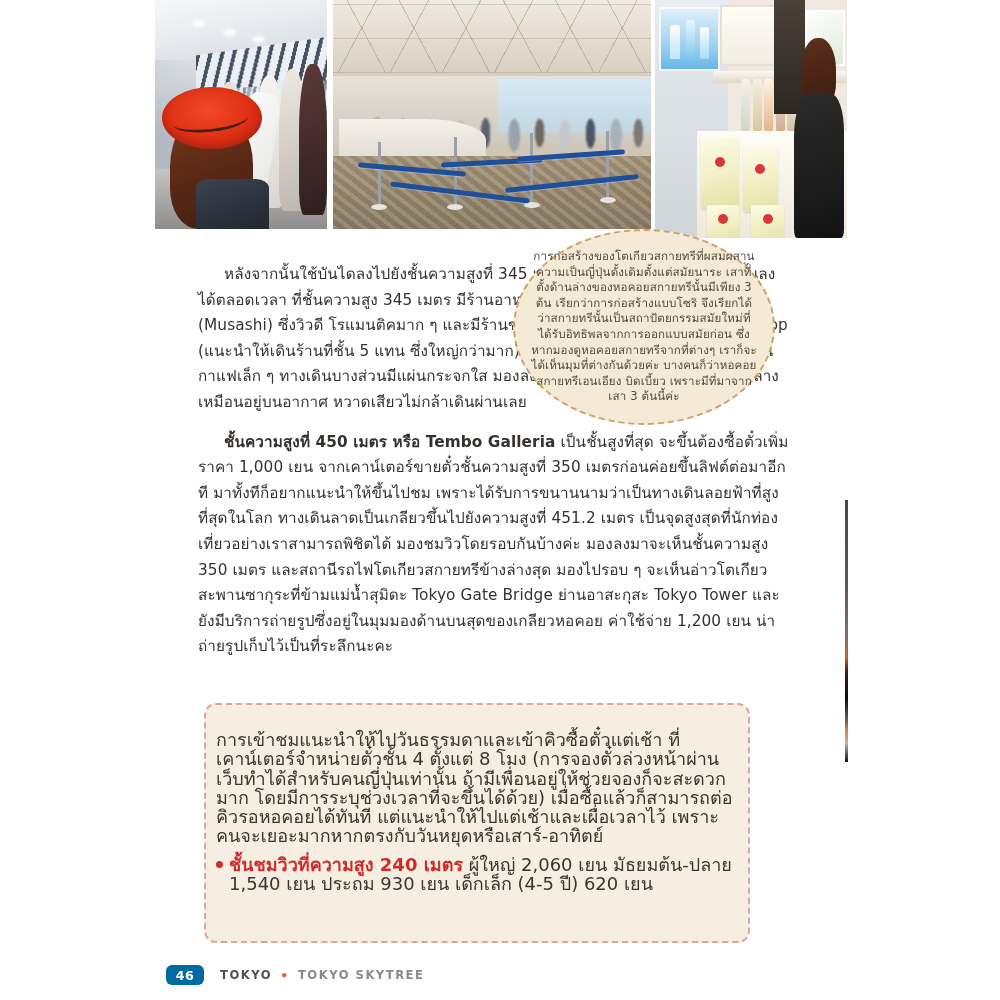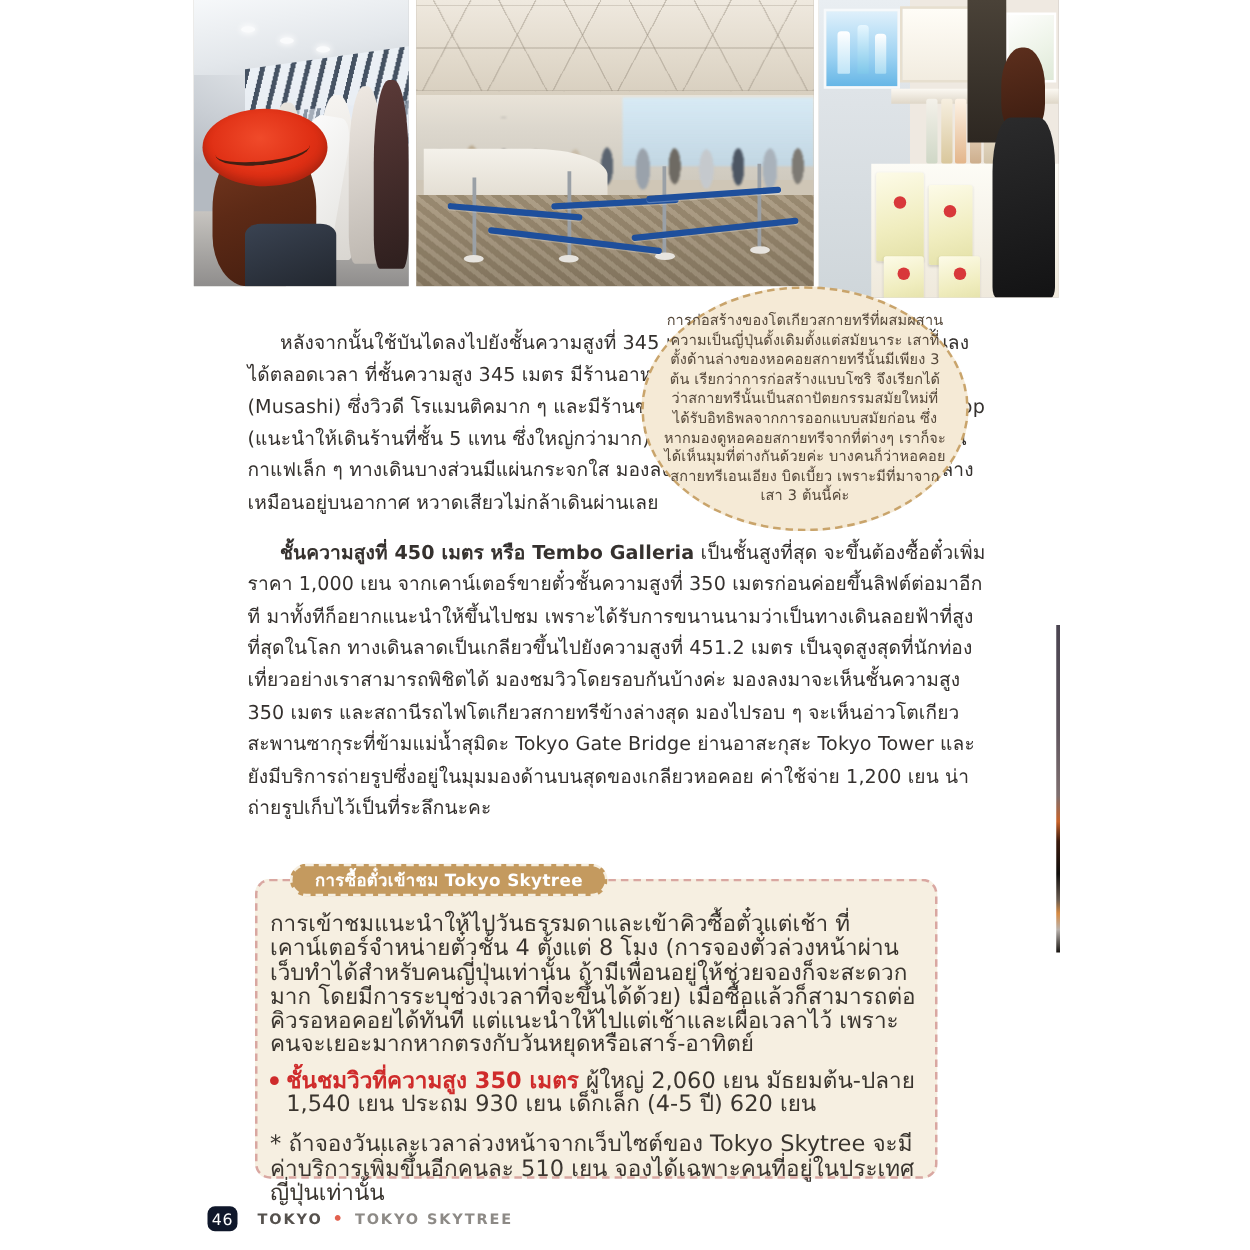--- a/index.html
+++ b/index.html
@@ -354,26 +354,26 @@
   
   .footer {
     position: absolute;
     left: 166px;
     top: 965px;
     display: flex;
     align-items: center;
     gap: 16px;
   }
   .page-badge {
-    width: 24px; height: 20px;
+    width: 38px; height: 20px;
     border-radius: 6px;
-    background: #0f172a;
+    background: #0369a1;
     color: #ffffff;
     font-size: 12.6px;
-    font-weight: 400;
+    font-weight: 700;
     display: flex;
     align-items: center;
     justify-content: center;
     letter-spacing: .5px;
   }
   .crumb {
     display: flex;
     align-items: center;
     gap: 8px;
     font-size: 11.6px;
@@ -474,32 +474,30 @@
   <div class="body-text">
     <p>หลังจากนั้นใช้บันไดลงไปยังชั้นความสูงที่ 345 และ 340 เมตร ซึ่งสามารถเดินขึ้นลงได้ตลอดเวลา ที่ชั้นความสูง 345 เมตร มีร้านอาหารฝรั่งเศส Sky Restaurant 634 (Musashi) ซึ่งวิวดี โรแมนติคมาก ๆ และมีร้านขายของที่ระลึกเล็ก ๆ The Skytree Shop (แนะนำให้เดินร้านที่ชั้น 5 แทน ซึ่งใหญ่กว่ามาก) สำหรับที่ชั้นความสูง 340 เมตร มีร้านกาแฟเล็ก ๆ ทางเดินบางส่วนมีแผ่นกระจกใส มองลงไปตามความสูงหอคอยถึงพื้นด้านล่างเหมือนอยู่บนอากาศ หวาดเสียวไม่กล้าเดินผ่านเลย</p>
     <p class="p2"><b>ชั้นความสูงที่ 450 เมตร หรือ Tembo Galleria</b><span> เป็นชั้นสูงที่สุด จะขึ้นต้องซื้อตั๋วเพิ่มราคา 1,000 เยน จากเคาน์เตอร์ขายตั๋วชั้นความสูงที่ 350 เมตรก่อนค่อยขึ้นลิฟต์ต่อมาอีกที มาทั้งทีก็อยากแนะนำให้ขึ้นไปชม เพราะได้รับการขนานนามว่าเป็นทางเดินลอยฟ้าที่สูงที่สุดในโลก ทางเดินลาดเป็นเกลียวขึ้นไปยังความสูงที่ 451.2 เมตร เป็นจุดสูงสุดที่นักท่องเที่ยวอย่างเราสามารถพิชิตได้ มองชมวิวโดยรอบกันบ้างค่ะ มองลงมาจะเห็นชั้นความสูง 350 เมตร และสถานีรถไฟโตเกียวสกายทรีข้างล่างสุด มองไปรอบ ๆ จะเห็นอ่าวโตเกียว สะพานซากุระที่ข้ามแม่น้ำสุมิดะ Tokyo Gate Bridge ย่านอาสะกุสะ Tokyo Tower และยังมีบริการถ่ายรูปซึ่งอยู่ในมุมมองด้านบนสุดของเกลียวหอคอย ค่าใช้จ่าย 1,200 เยน น่าถ่ายรูปเก็บไว้เป็นที่ระลึกนะคะ</span></p>
   </div>
 
   <div class="callout">
     <div class="callout-inner">การก่อสร้างของโตเกียวสกายทรีที่ผสมผสานความเป็นญี่ปุ่นดั้งเดิมตั้งแต่สมัยนาระ เสาที่ตั้งด้านล่างของหอคอยสกายทรีนั้นมีเพียง 3 ต้น เรียกว่าการก่อสร้างแบบโซริ จึงเรียกได้ว่าสกายทรีนั้นเป็นสถาปัตยกรรมสมัยใหม่ที่ได้รับอิทธิพลจากการออกแบบสมัยก่อน ซึ่งหากมองดูหอคอยสกายทรีจากที่ต่างๆ เราก็จะได้เห็นมุมที่ต่างกันด้วยค่ะ บางคนก็ว่าหอคอยสกายทรีเอนเอียง บิดเบี้ยว เพราะมีที่มาจากเสา 3 ต้นนี้ค่ะ</div>
   </div>
 
   <div class="info-box"></div>
-  <div class="info-tab">การซื้อตั๋วเข้าชม Tokyo Skytree</div>
 
   <div class="info-body">
     <p class="info-para">การเข้าชมแนะนำให้ไปวันธรรมดาและเข้าคิวซื้อตั๋วแต่เช้า ที่เคาน์เตอร์จำหน่ายตั๋วชั้น 4 ตั้งแต่ 8 โมง (การจองตั๋วล่วงหน้าผ่านเว็บทำได้สำหรับคนญี่ปุ่นเท่านั้น ถ้ามีเพื่อนอยู่ให้ช่วยจองก็จะสะดวกมาก โดยมีการระบุช่วงเวลาที่จะขึ้นได้ด้วย) เมื่อซื้อแล้วก็สามารถต่อคิวรอหอคอยได้ทันที แต่แนะนำให้ไปแต่เช้าและเผื่อเวลาไว้ เพราะคนจะเยอะมากหากตรงกับวันหยุดหรือเสาร์-อาทิตย์</p>
 
     <div class="bullet-row">
       <span class="bullet-dot"></span>
-      <span class="bullet-head">ชั้นชมวิวที่ความสูง 350 เมตร</span><span> ผู้ใหญ่ 2,060 เยน มัธยมต้น-ปลาย 1,540 เยน ประถม 930 เยน เด็กเล็ก (4-5 ปี) 620 เยน</span>
+      <span class="bullet-head">ชั้นชมวิวที่ความสูง 240 เมตร</span><span> ผู้ใหญ่ 2,060 เยน มัธยมต้น-ปลาย 1,540 เยน ประถม 930 เยน เด็กเล็ก (4-5 ปี) 620 เยน</span>
     </div>
 
 
-    <p class="note">* ถ้าจองวันและเวลาล่วงหน้าจากเว็บไซต์ของ Tokyo Skytree จะมีค่าบริการเพิ่มขึ้นอีกคนละ 510 เยน จองได้เฉพาะคนที่อยู่ในประเทศญี่ปุ่นเท่านั้น</p>
   </div>
 
   <div class="footer">
     <div class="page-badge">46</div>
     <div class="crumb">
       <span class="crumb-a">TOKYO</span>
       <span class="crumb-sep">•</span>
       <span class="crumb-b">TOKYO SKYTREE</span>
     </div>
   </div>

